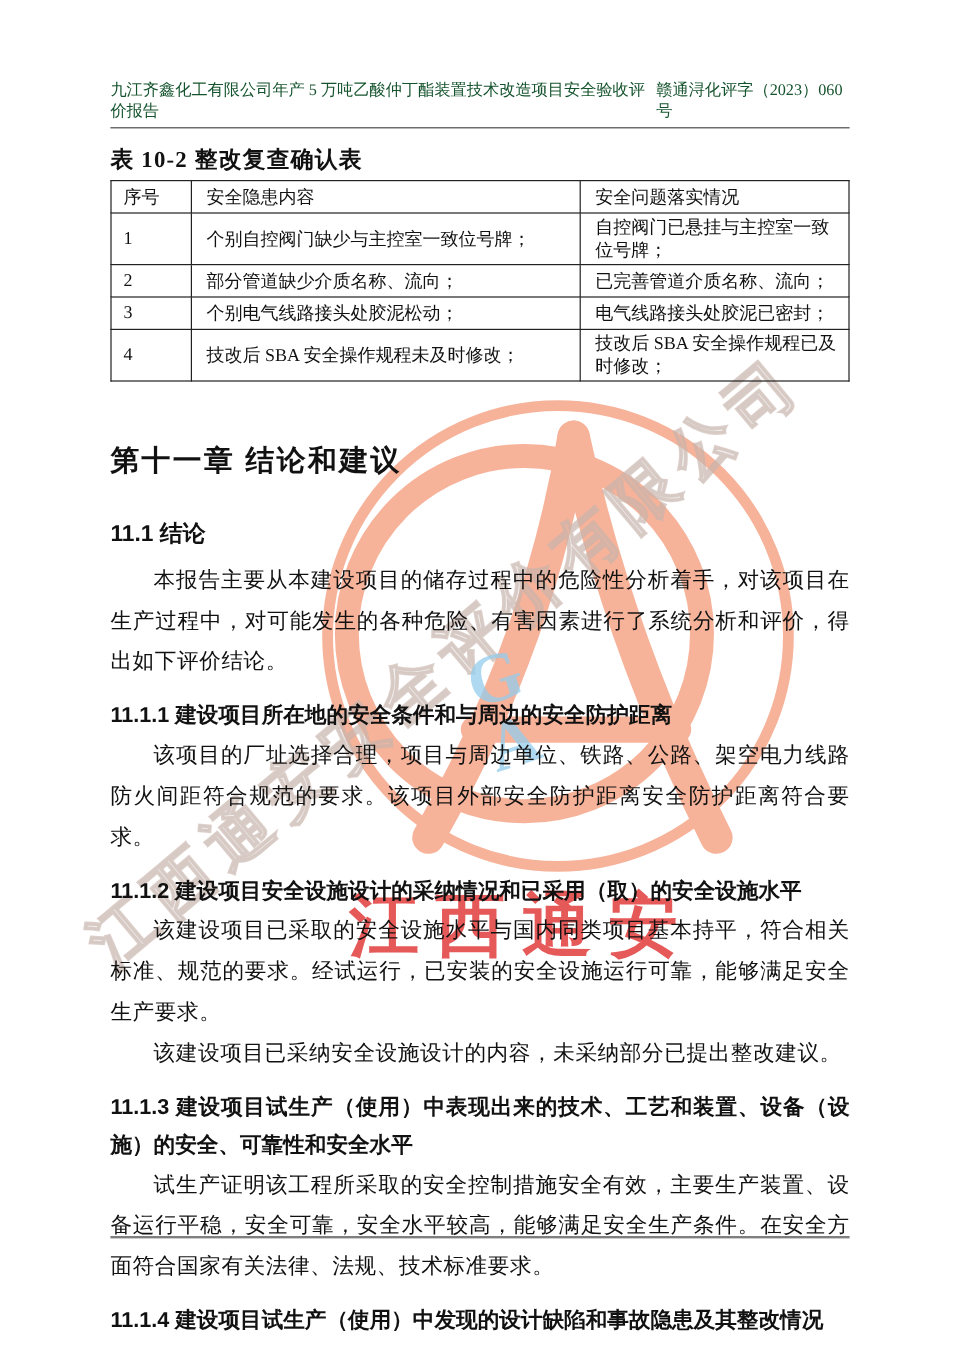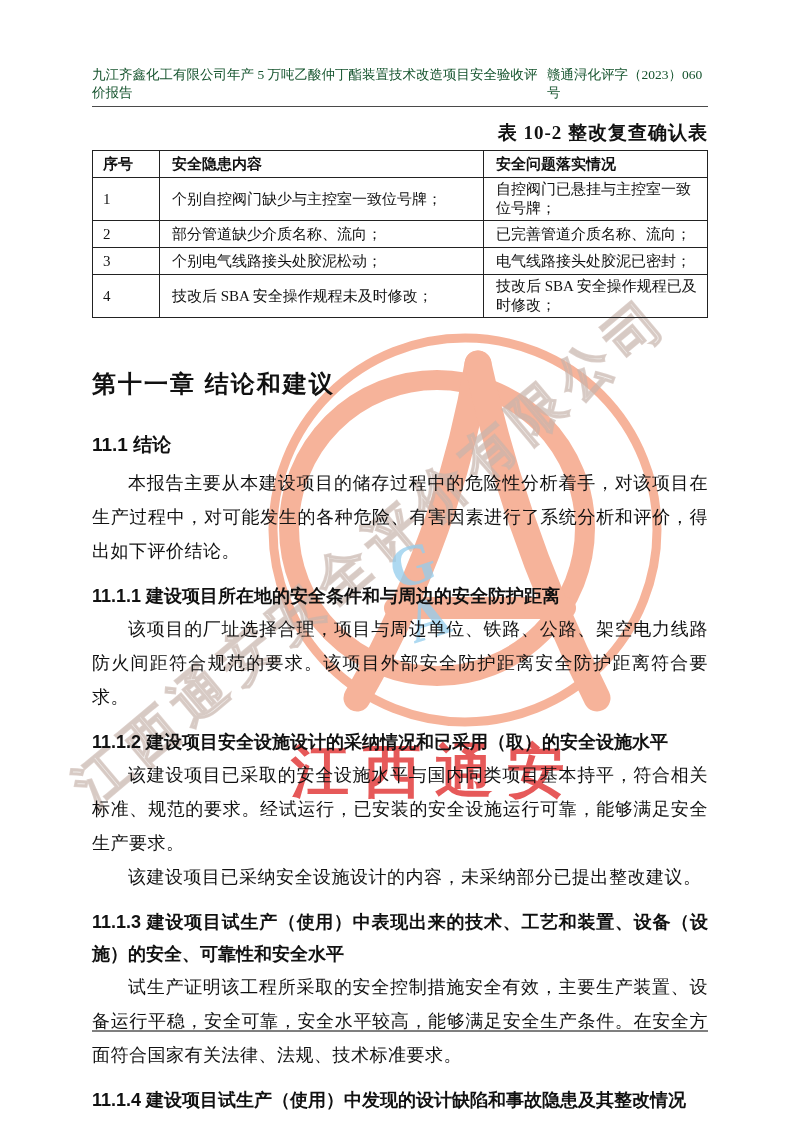--- a/index.html
+++ b/index.html
@@ -40,35 +40,35 @@
   .content{position:relative;z-index:1;padding:0 92px;}
   .doc-header{
     margin-top:66px;
     display:flex;justify-content:space-between;align-items:flex-end;
     font-size:13.5px;color:#14532d;
     border-bottom:1.5px solid #4a4a4a;
     padding-bottom:4px;
   }
   .table-title{
     margin-top:13px;
-    text-align:right;font-weight:bold;font-size:19px;letter-spacing:1px;
+    text-align:left;font-weight:bold;font-size:19px;letter-spacing:1px;
   }
   table.review{
     margin-top:4px;width:100%;
     border-collapse:collapse;
     font-size:15px;
   }
   table.review th,table.review td{
     border:1px solid #222;
     padding:2px 6px;
     height:22px;
     text-align:left;vertical-align:middle;
     font-weight:normal;
   }
-  table.review th{font-weight:bold;}
+  table.review th{font-weight:normal;}
   table.review .col-no{width:50px;text-align:left;padding-left:10px;}
   table.review .col-issue{width:305px;padding-left:12px;}
   table.review .col-result{padding-left:12px;}
   table.review{border:1.5px solid #222;}
   .chapter-title{
     margin-top:50px;
     text-align:left;
     font-family:Liberation Sans, sans-serif;
     font-size:24px;font-weight:bold;letter-spacing:2px;
   }

